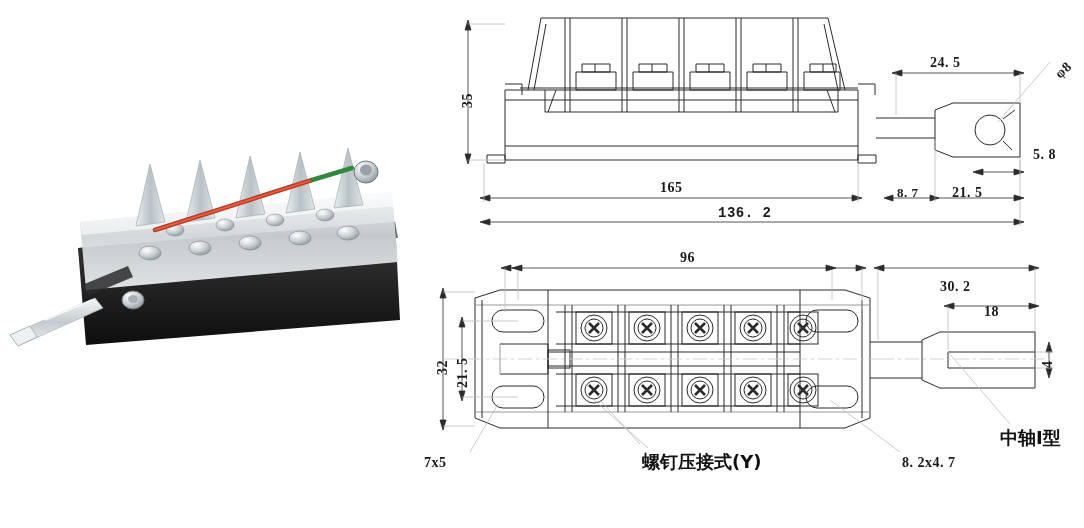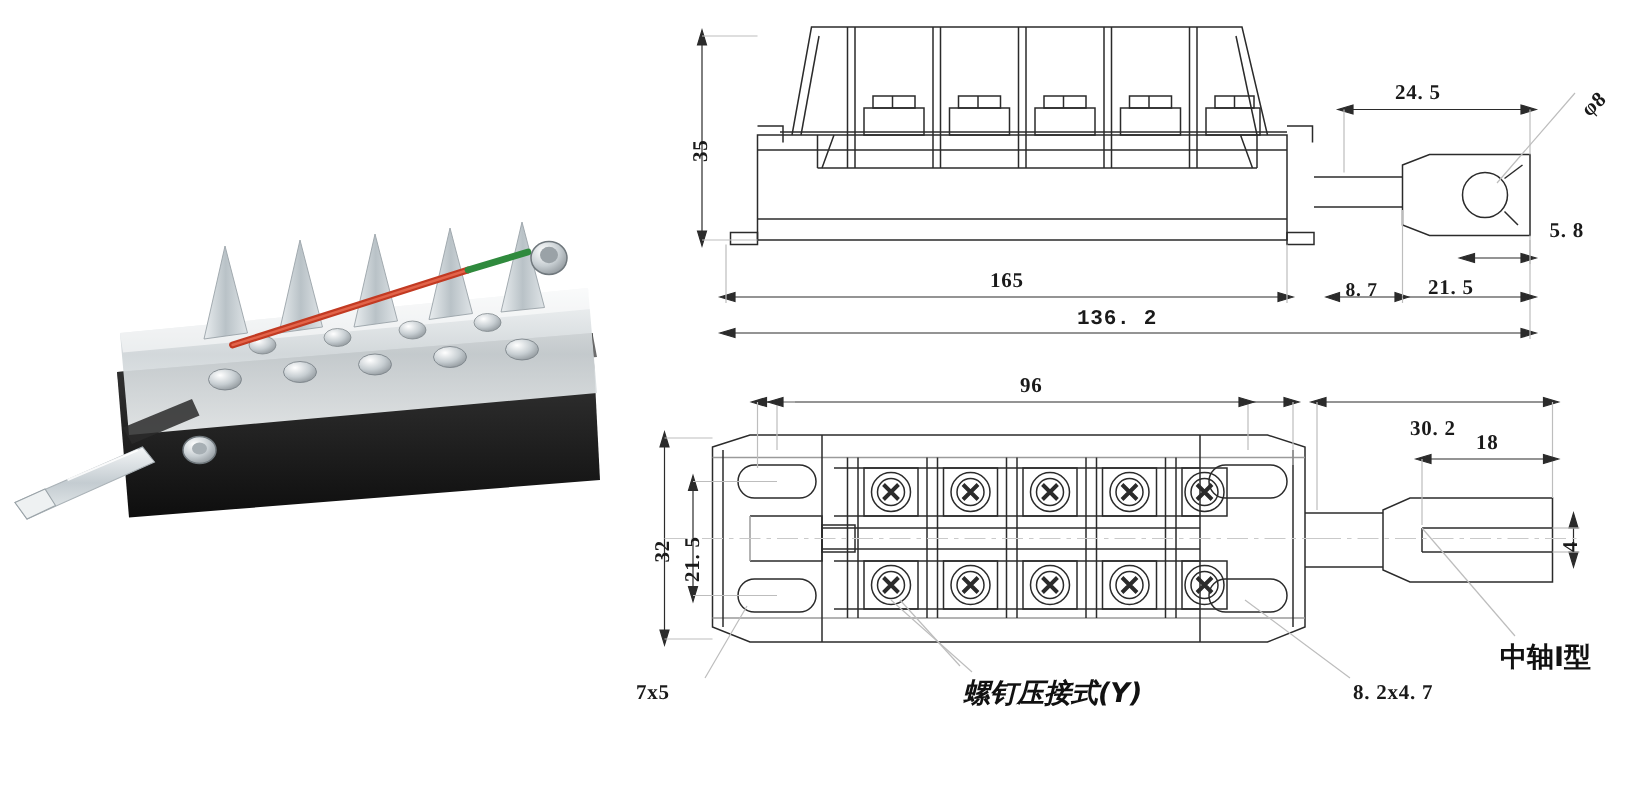--- a/index.html
+++ b/index.html
@@ -384,25 +384,25 @@
   <div class="dim m" style="left:1052px;top:70px;transform:rotate(-42deg);transform-origin:left top;">φ8</div>
 
   <div class="dim m" style="left:680px;top:250px;">96</div>
 
   <div class="dim m rot90" style="left:435px;top:375px;">32</div>
 
   <div class="dim m rot90" style="left:455px;top:388px;">21. 5</div>
 
   <div class="dim m" style="left:940px;top:250px;margin-top:29px;">30. 2</div>
 
-  <div class="dim m" style="left:984px;top:288px;">18</div>
+  <div class="dim m" style="left:984px;top:304px;">18</div>
 
   <div class="dim m rot90" style="left:1040px;top:368px;">4</div>
 
   <div class="dim m" style="left:424px;top:455px;">7x5</div>
 
   <div class="dim m" style="left:902px;top:455px;">8. 2x4. 7</div>
 
-  <div class="cn" style="left:642px;top:450px;font-style:italic;">螺钉压接式(Y)</div>
+  <div class="cn" style="left:642px;top:450px;">螺钉压接式(Y)</div>
 
   <div class="cn" style="left:1000px;top:426px;">中轴I型</div>
 
 </div>
 
 </body></html>

